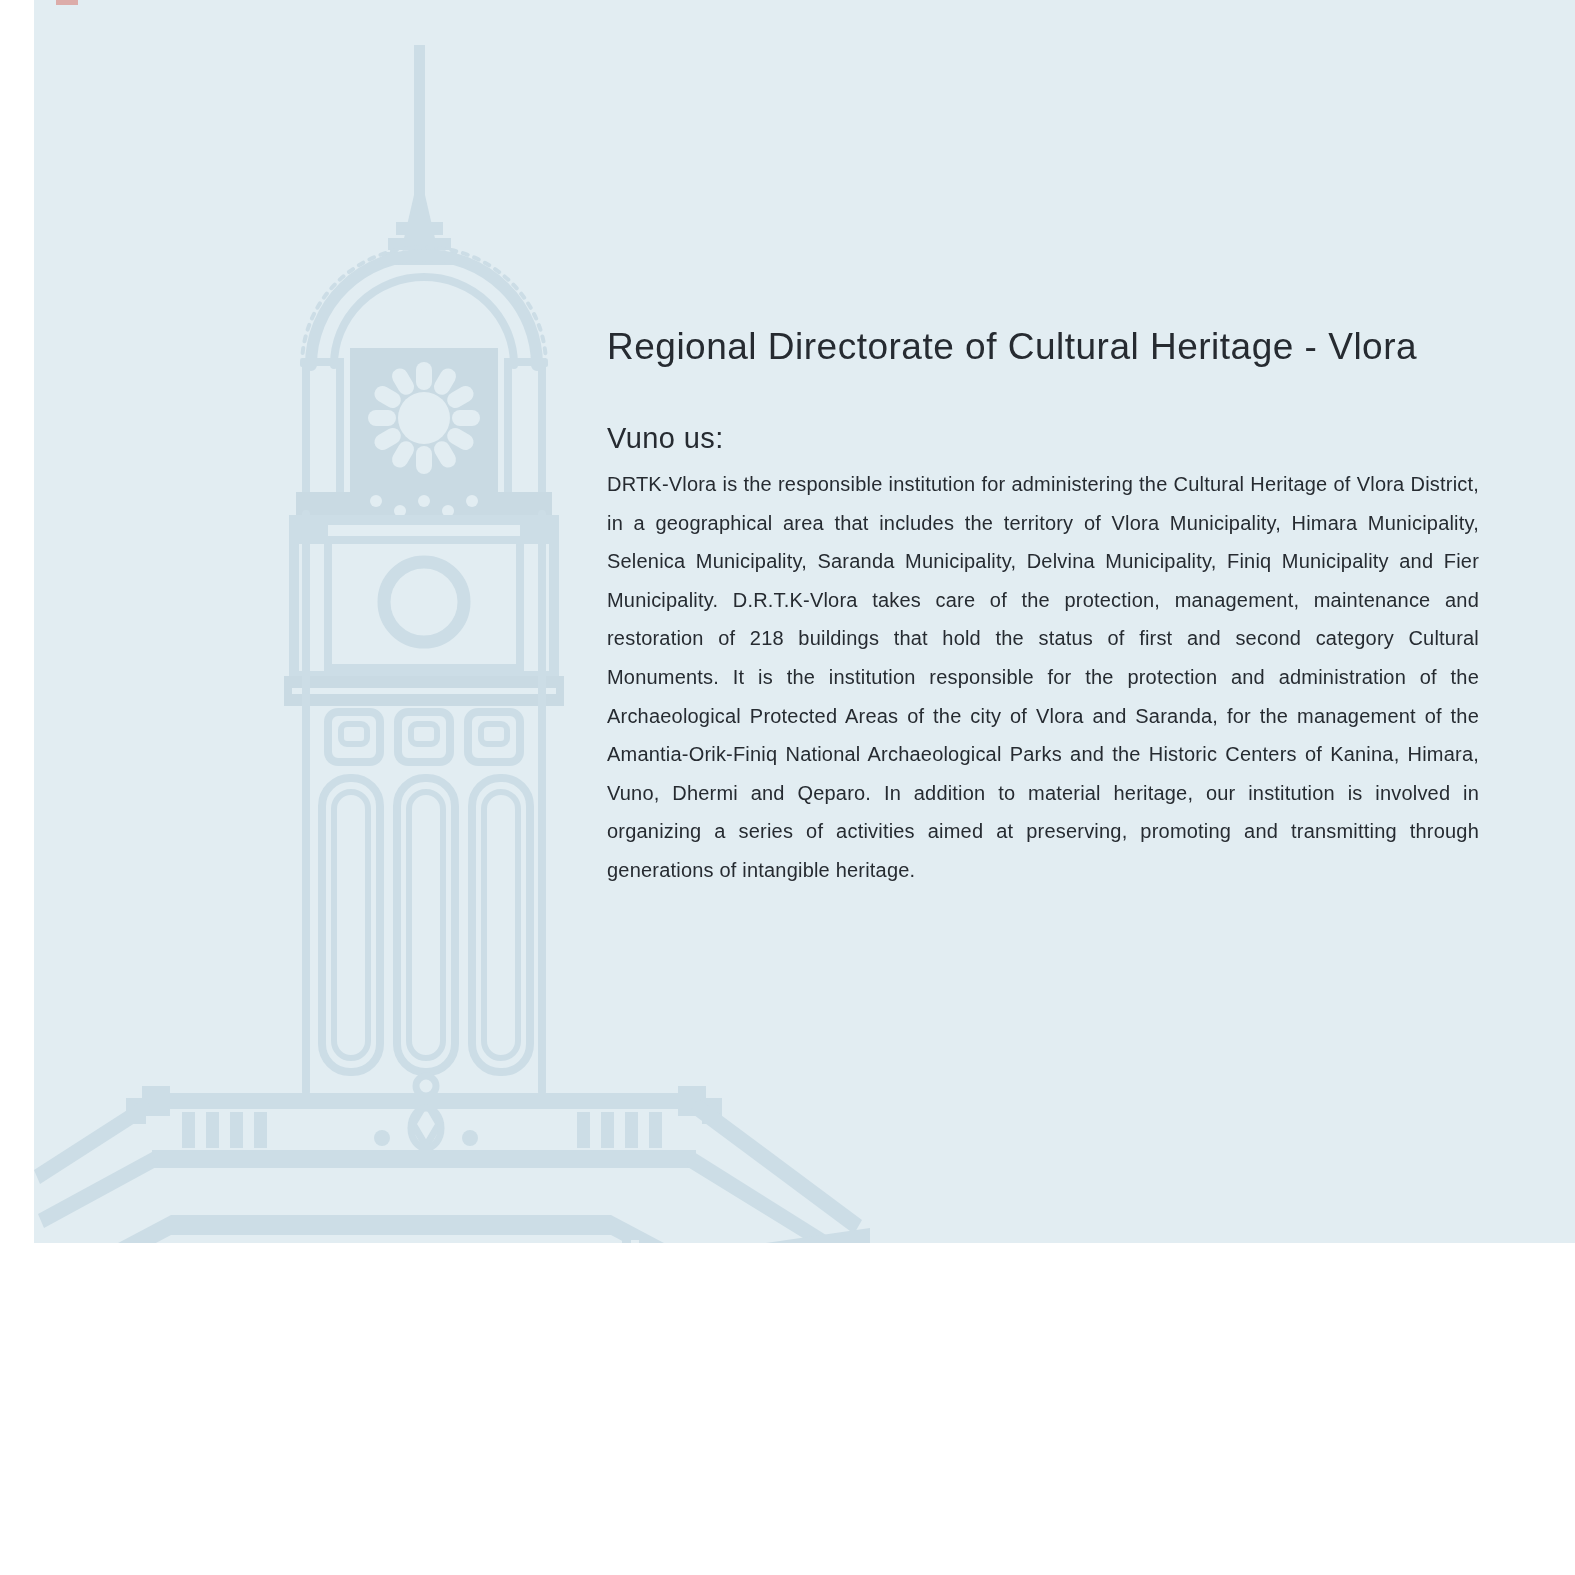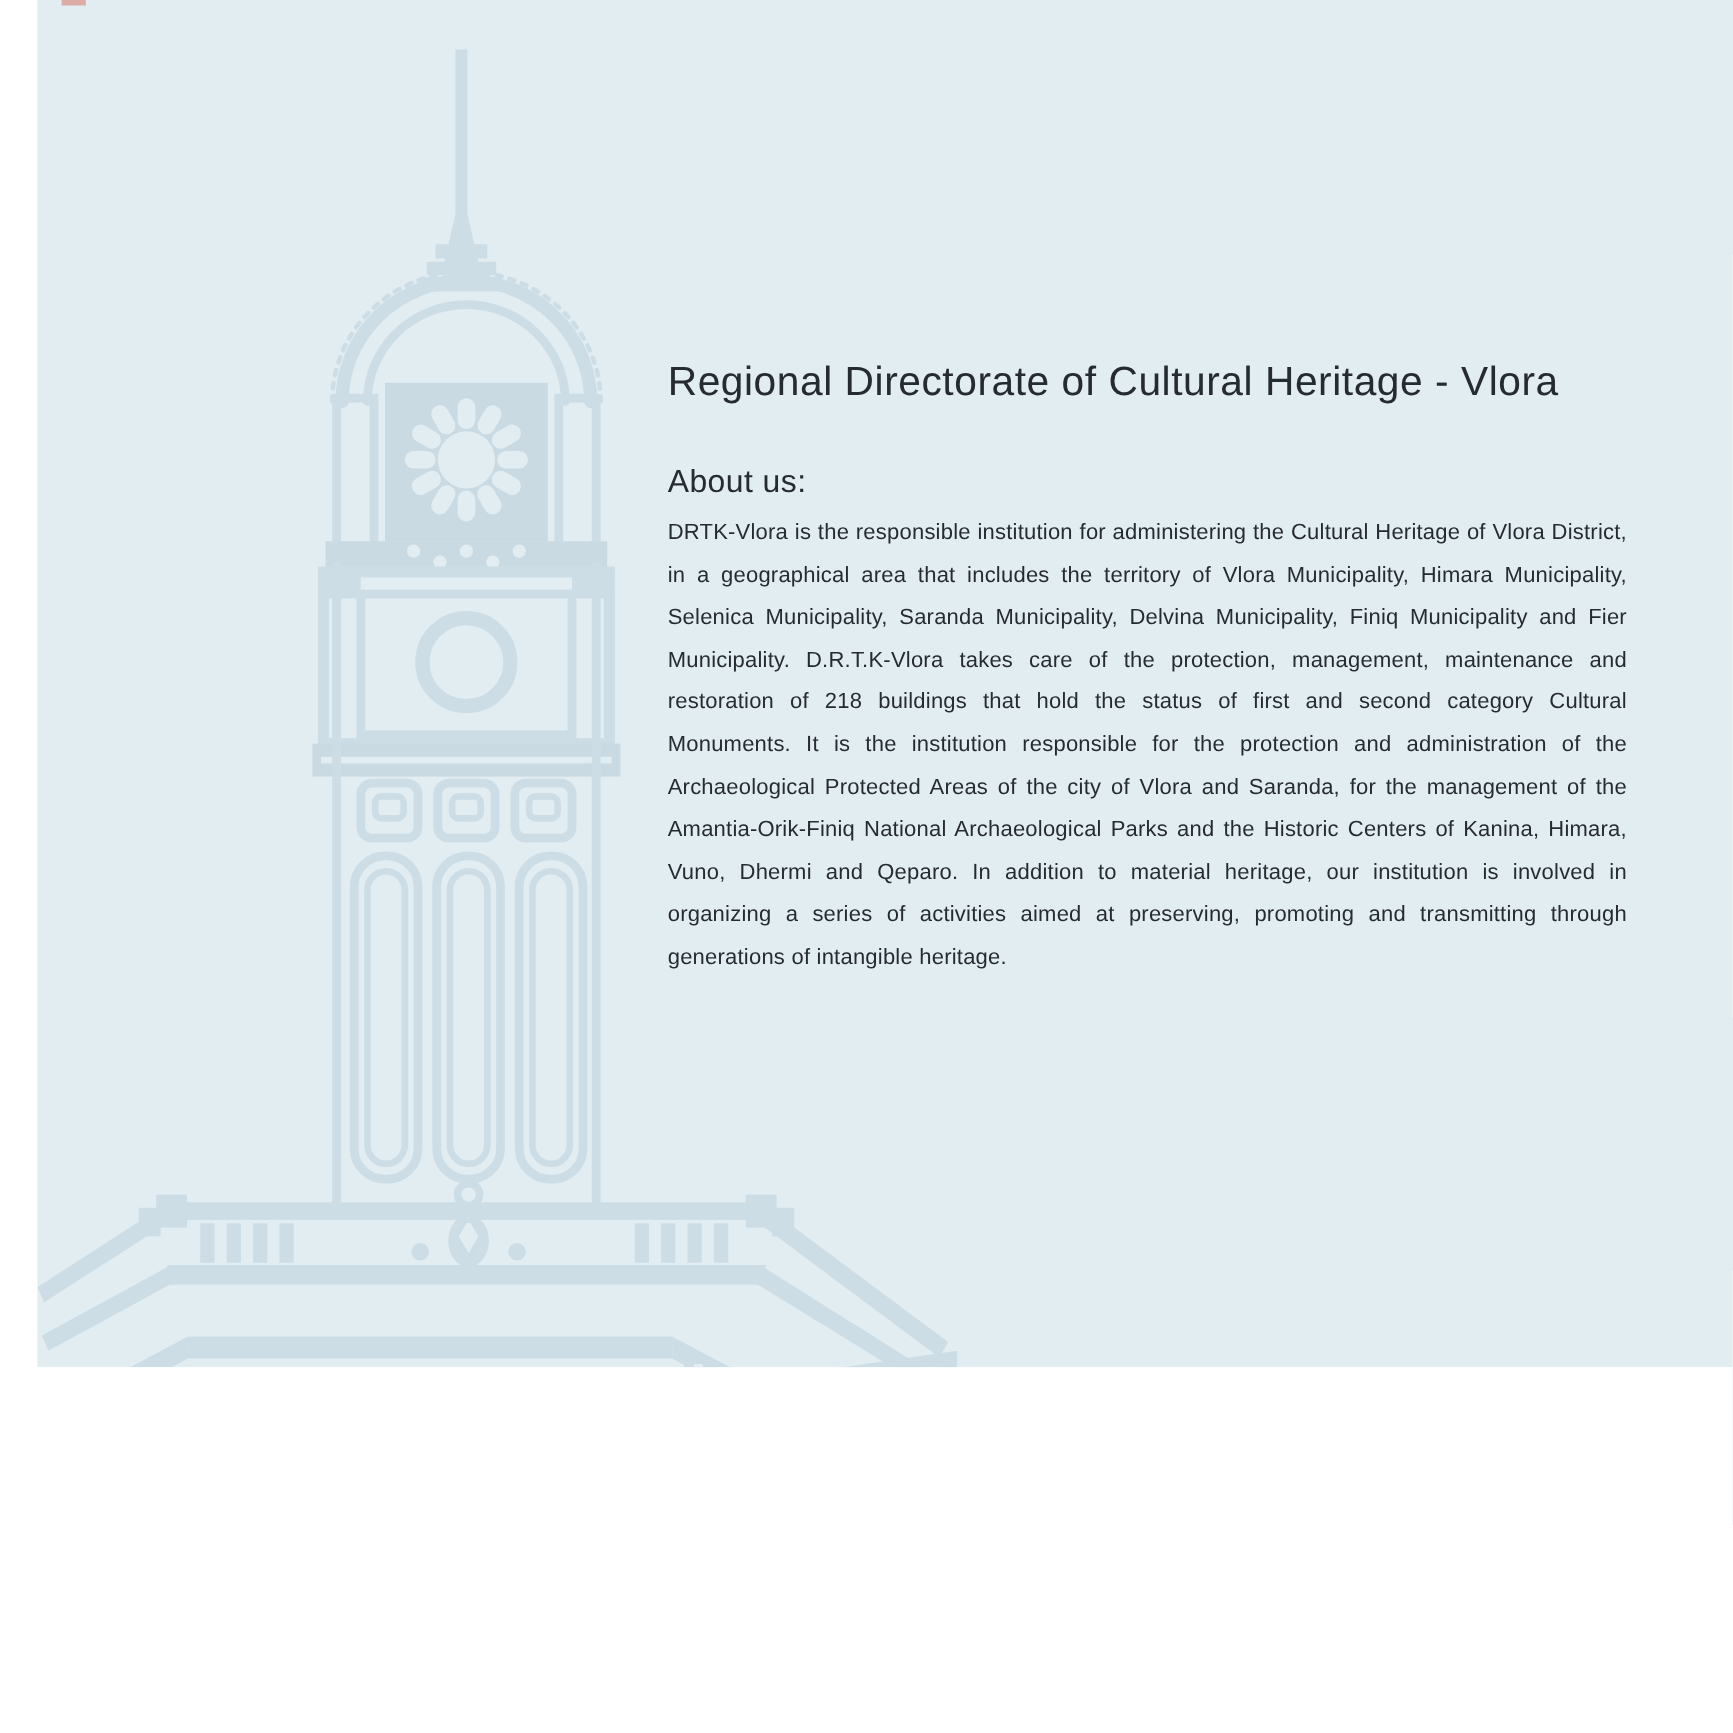--- a/index.html
+++ b/index.html
@@ -217,17 +217,17 @@
           <rect x="682" y="1536" width="110" height="22" rx="11"></rect>
         </g>
       </g>
     </g>
   </svg>
 
   <div class="artifact-mark"></div>
 
   <div class="textblock">
     <h1 class="title">Regional Directorate of Cultural Heritage - Vlora</h1>
-    <div class="about-label">About us:</div>
+    <div class="about-label">Vuno us:</div>
     <div class="about-text">DRTK-Vlora is the responsible institution for administering the Cultural Heritage of Vlora District, in a geographical area that includes the territory of Vlora Municipality, Himara Municipality, Selenica Municipality, Saranda Municipality, Delvina Municipality, Finiq Municipality and Fier Municipality. D.R.T.K-Vlora takes care of the protection, management, maintenance and restoration of 218 buildings that hold the status of first and second category Cultural Monuments. It is the institution responsible for the protection and administration of the Archaeological Protected Areas of the city of Vlora and Saranda, for the management of the Amantia-Orik-Finiq National Archaeological Parks and the Historic Centers of Kanina, Himara, Vuno, Dhermi and Qeparo. In addition to material heritage, our institution is involved in organizing a series of activities aimed at preserving, promoting and transmitting through generations of intangible heritage.</div>
   </div>
 
 </div>
 
 </body></html>

